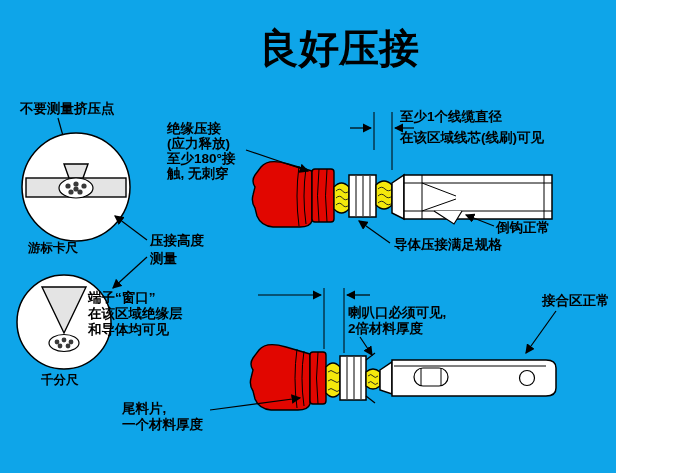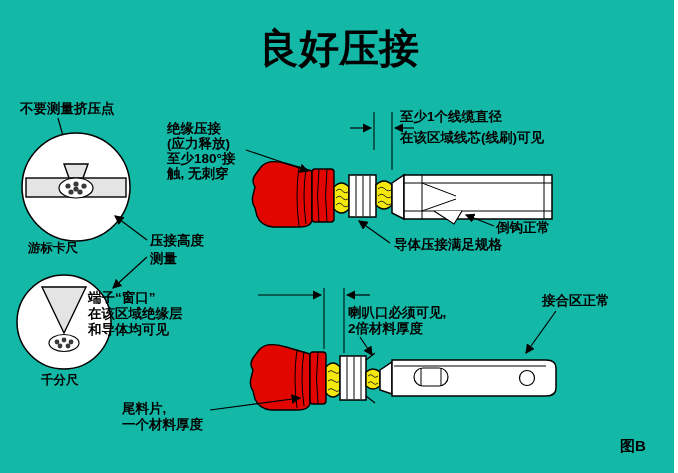--- a/index.html
+++ b/index.html
@@ -1,19 +1,19 @@
 <!DOCTYPE html>
 <html><head>
 <meta charset="utf-8">
 <style>
   html,body{margin:0;padding:0;background:#fff;}
   .canvas{
     position:relative;
-    width:674px;height:473px;
-    background:#14b8a6;
+    width:616px;height:473px;
+    background:#0ea5e9;
     font-family:"Liberation Sans",sans-serif;
     overflow:hidden;
   }
   svg text{
     font-family:"Liberation Sans",sans-serif;
     font-weight:700;
     fill:#000;
   }
   .title-text{font-size:40px;}
   .lbl{font-size:13.5px;}

